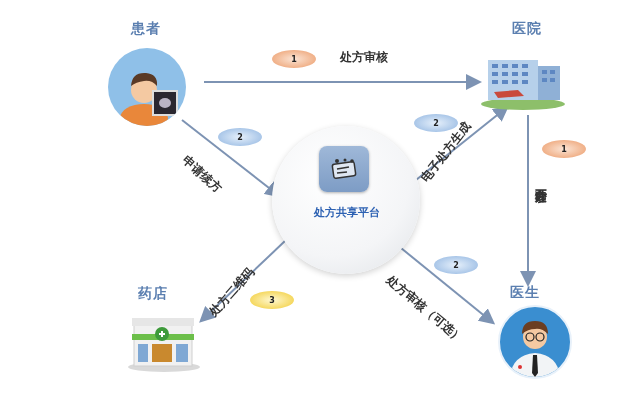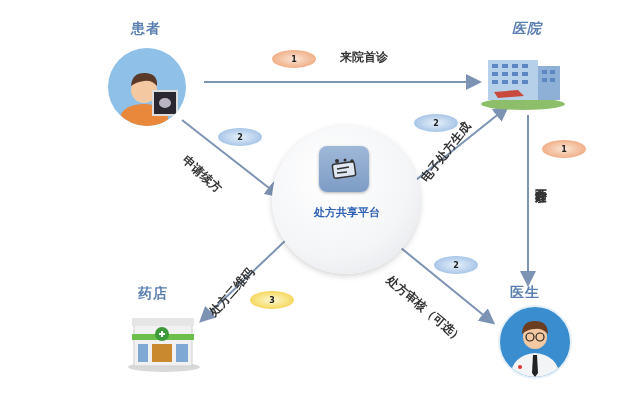--- a/index.html
+++ b/index.html
@@ -58,21 +58,21 @@
     <svg width="78" height="78">
       <ellipse cx="36" cy="70" rx="24" ry="14" fill="#e9873a"></ellipse>
       <circle cx="36" cy="42" r="13" fill="#f4c9a2"></circle>
       <path d="M23,38 Q24,24 38,25 Q50,26 49,38 Q44,32 36,33 Q28,34 23,38 z" fill="#5a3a26"></path>
       <rect x="44" y="42" width="26" height="26" fill="#ddd"></rect>
       <rect x="46" y="44" width="22" height="22" fill="#2a2730"></rect>
       <ellipse cx="57" cy="55" rx="6" ry="5" fill="#b9b3c4"></ellipse>
     </svg>
   </div>
 
-  <div class="node-label" style="left:496px;top:20px;font-style:italic;">医院</div>
+  <div class="node-label" style="left:496px;top:20px;">医院</div>
   <div style="position:absolute;left:462px;top:52px;width:90px;height:58px;">
     <svg width="90" height="58">
       <ellipse cx="45" cy="52" rx="42" ry="6" fill="#8dbf6a"></ellipse>
       <rect x="10" y="8" width="50" height="40" fill="#b6d0ea"></rect>
       <rect x="60" y="14" width="22" height="34" fill="#8fb0d6"></rect>
       <g fill="#5d87c2">
         <rect x="14" y="12" width="6" height="4"></rect>
           <rect x="24" y="12" width="6" height="4"></rect>
           <rect x="34" y="12" width="6" height="4"></rect>
           <rect x="44" y="12" width="6" height="4"></rect>
@@ -127,21 +127,21 @@
       <rect x="4" y="6" width="22" height="14" rx="2" fill="#dfe7f2" stroke="#333" stroke-width="1.5" transform="rotate(-8 15 13)"></rect>
       <path d="M8,12 L20,10 M8,16 L18,15" stroke="#333" stroke-width="1.5"></path>
       <circle cx="8" cy="4" r="2" fill="#333"></circle>
         <circle cx="16" cy="3" r="1.5" fill="#333"></circle>
         <circle cx="23" cy="4" r="1.8" fill="#333"></circle>
     </svg>
   </div>
   <div class="platform-title">处方共享平台</div>
 
   <div class="badge orange" style="left:256px;top:50px;">1</div>
-  <div class="edge-label" style="left:324px;top:49px;">来院首诊</div>
+  <div class="edge-label" style="left:324px;top:49px;">处方审核</div>
 
   <div class="badge orange" style="left:526px;top:140px;">1</div>
   <div class="edge-label" style="left:518px;top:180px;writing-mode:vertical-rl;line-height:14px;">面诊开处方</div>
 
   <div class="badge blue" style="left:202px;top:128px;">2</div>
   <div class="edge-label" style="left:168px;top:150px;transform:rotate(42deg);">申请续方</div>
 
   <div class="badge blue" style="left:398px;top:114px;">2</div>
   <div class="edge-label" style="left:408px;top:172px;transform:rotate(-52deg);">电子处方生成</div>
 

